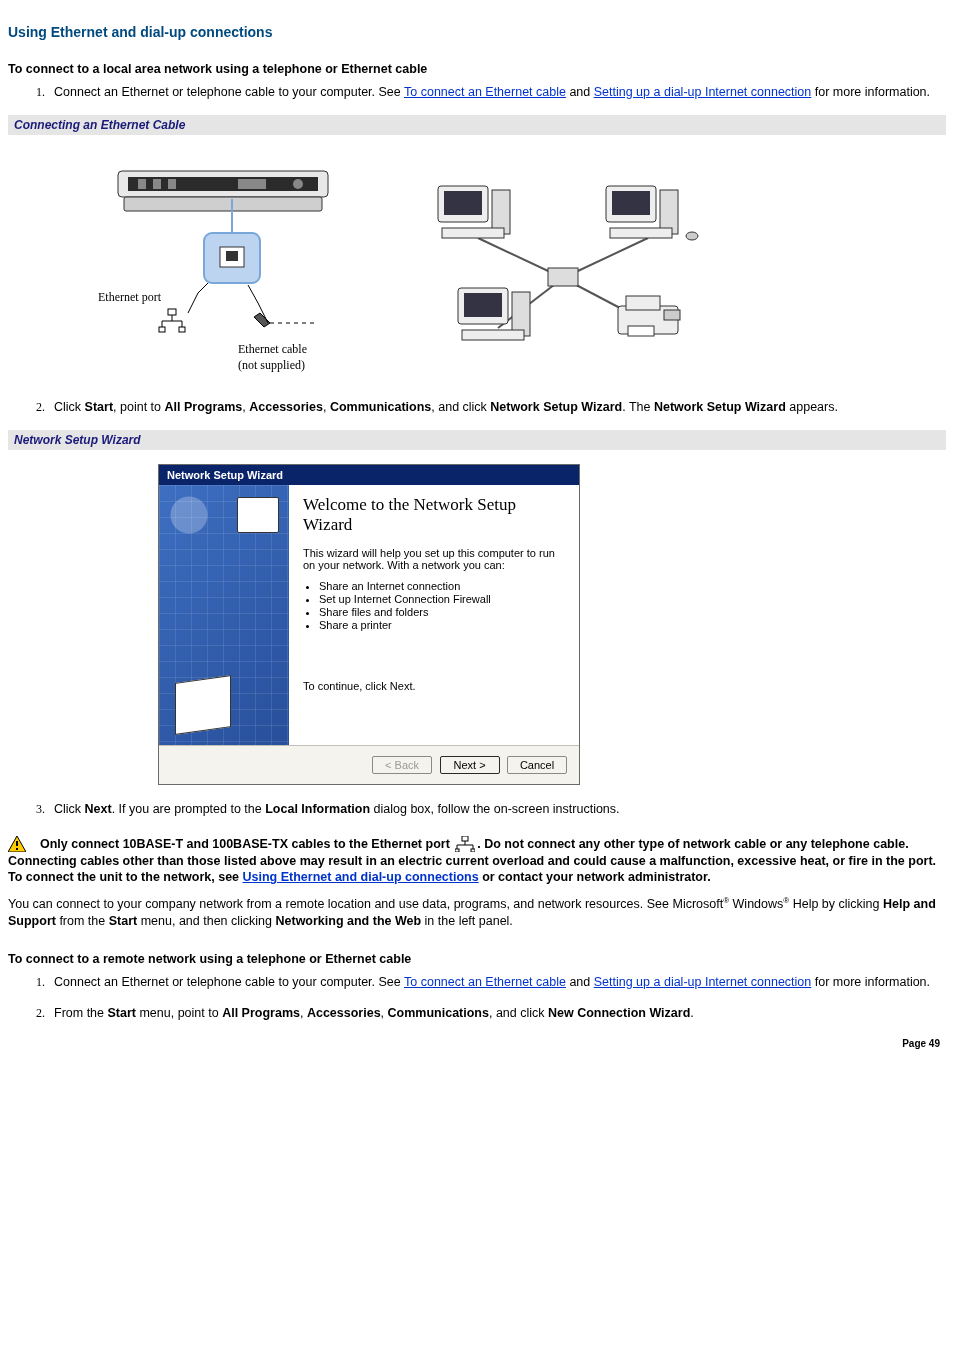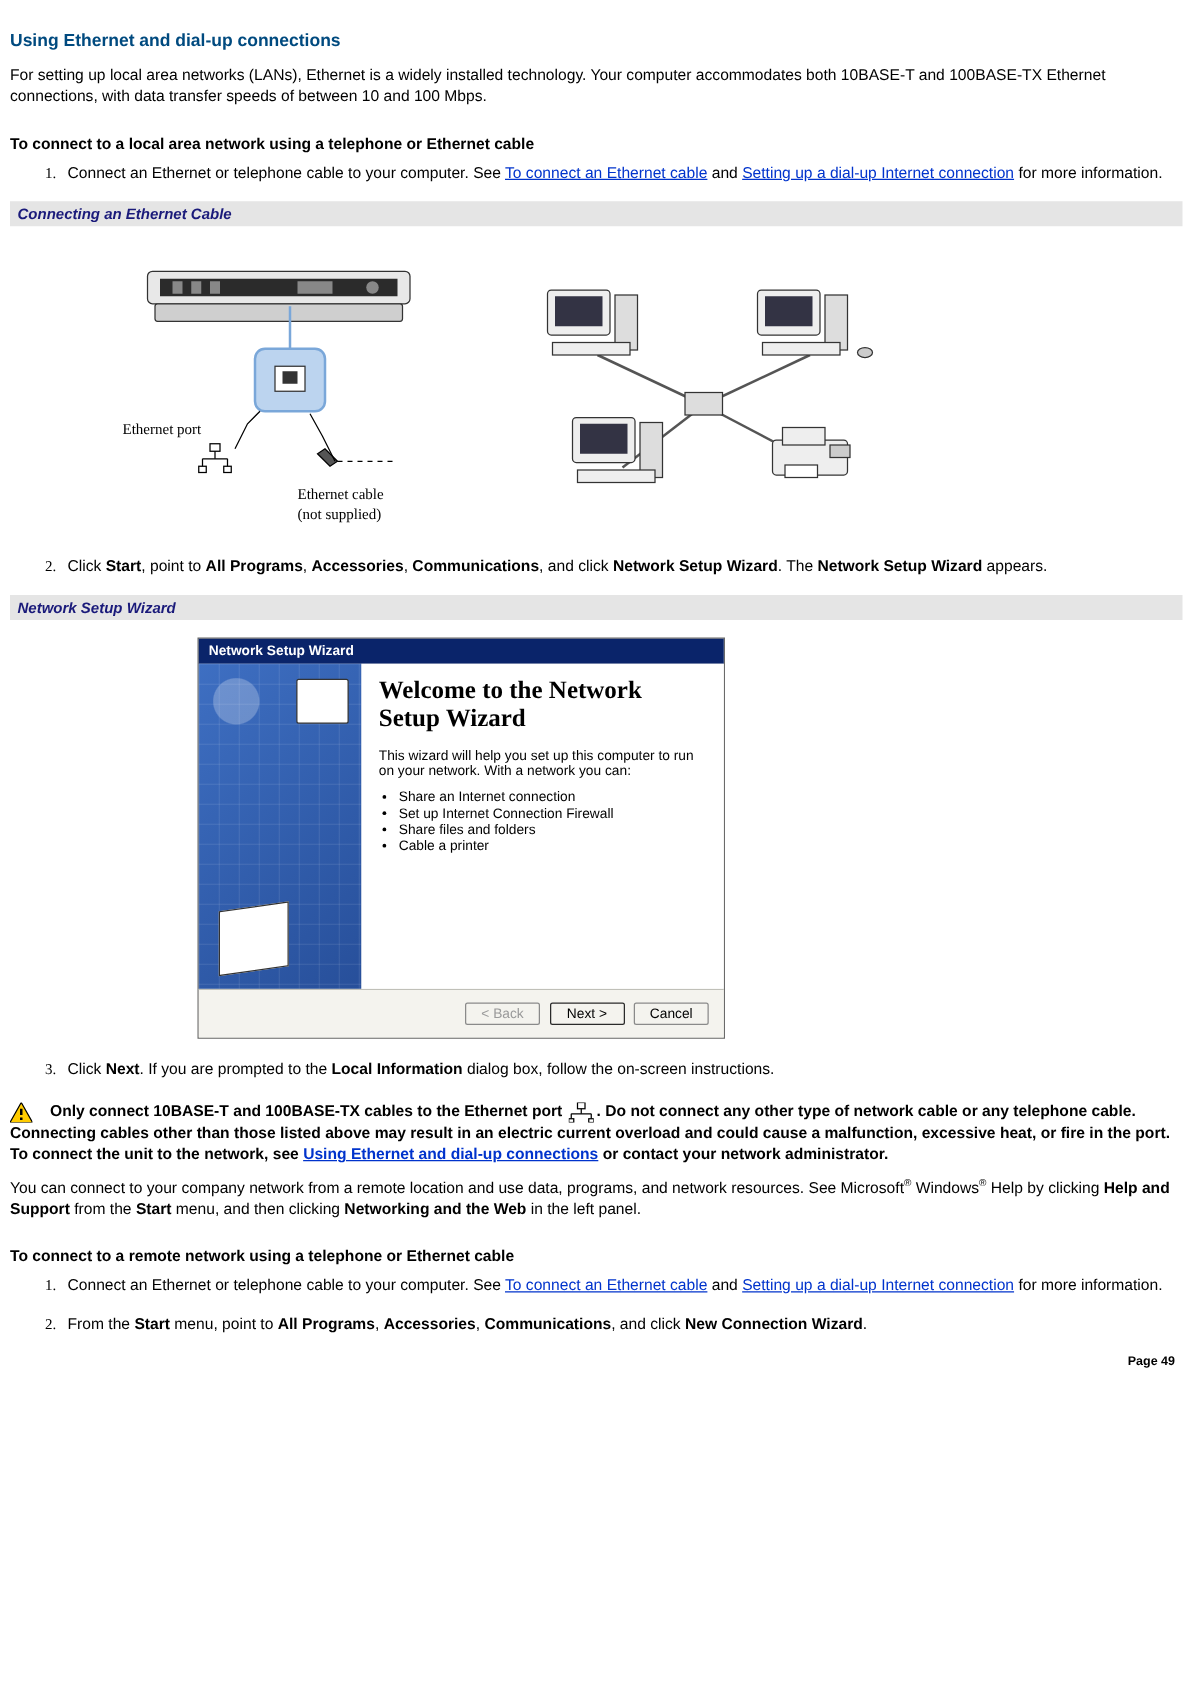--- a/index.html
+++ b/index.html
@@ -108,23 +108,22 @@
   .wizard-main {
     flex:1;
     padding: 10px 14px 6px 14px;
     background: #ffffff;
     font-size: 11px;
     color:#000;
     display:flex; flex-direction:column;
   }
   .wizard-heading {
     font-family: "Times New Roman", serif;
-    font-size: 20px;
+    font-size: 17px;
     margin-bottom: 8px;
-    font-weight: bold;
   }
   .wizard-main p { margin: 4px 0; }
   .wizard-main ul { margin: 4px 0 4px 16px; padding:0; }
   .wizard-main ul li { margin: 1px 0; }
   .wizard-continue { margin-top:auto; padding-top:40px; }
   .wizard-buttons {
     border-top: 1px solid #c0c0b8;
     padding: 10px 12px;
     text-align: right;
     background:#f4f3ee;
@@ -164,21 +163,20 @@
     padding: 2px 6px 0 0;
   }
 </style>
 </head>
 <body>
 
 <div class="page">
 
   <div class="section-title">Using Ethernet and dial-up connections</div>
 
-  <div class="body-text">For setting up local area networks (LANs), Ethernet is a widely installed technology. Your computer accommodates both 10BASE-T and 100BASE-TX Ethernet connections, with data transfer speeds of between 10 and 100 Mbps.</div>
 
   <div class="subhead">To connect to a local area network using a telephone or Ethernet cable</div>
 
   <ol class="steps" start="1">
     <li>
       <span>Connect an Ethernet or telephone cable to your computer. See </span><a href="#" class="link">To connect an Ethernet cable</a><span> and </span><a href="#" class="link">Setting up a dial-up Internet connection</a><span> for more information.</span>
     </li>
   </ol>
 
   <div class="caption-bar">Connecting an Ethernet Cable</div>
@@ -285,22 +283,23 @@
           <div class="monitor"></div>
           <div class="book"></div>
         </div>
         <div class="wizard-main">
           <div class="wizard-heading">Welcome to the Network Setup Wizard</div>
           <p>This wizard will help you set up this computer to run on your network. With a network you can:</p>
           <ul>
             <li>Share an Internet connection</li>
             <li>Set up Internet Connection Firewall</li>
             <li>Share files and folders</li>
-            <li>Cable a printer</li>
+            <li>Share a printer</li>
           </ul>
+          <p class="wizard-continue">To continue, click Next.</p>
         </div>
       </div>
       <div class="wizard-buttons">
         <button class="disabled" disabled="">&lt; Back</button>
         <button class="primary">Next &gt;</button>
         <button>Cancel</button>
       </div>
     </div>
   </div>
 

